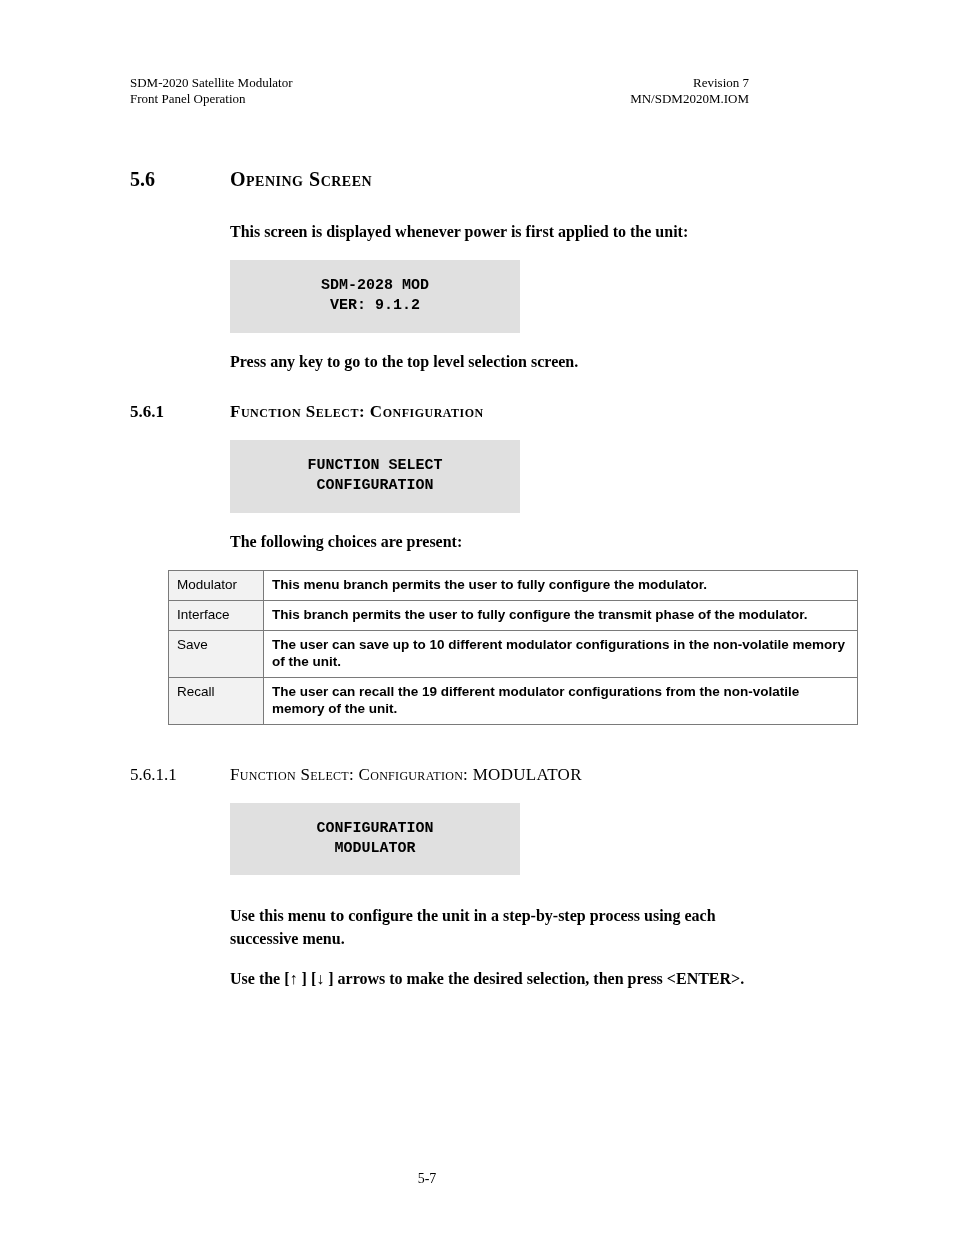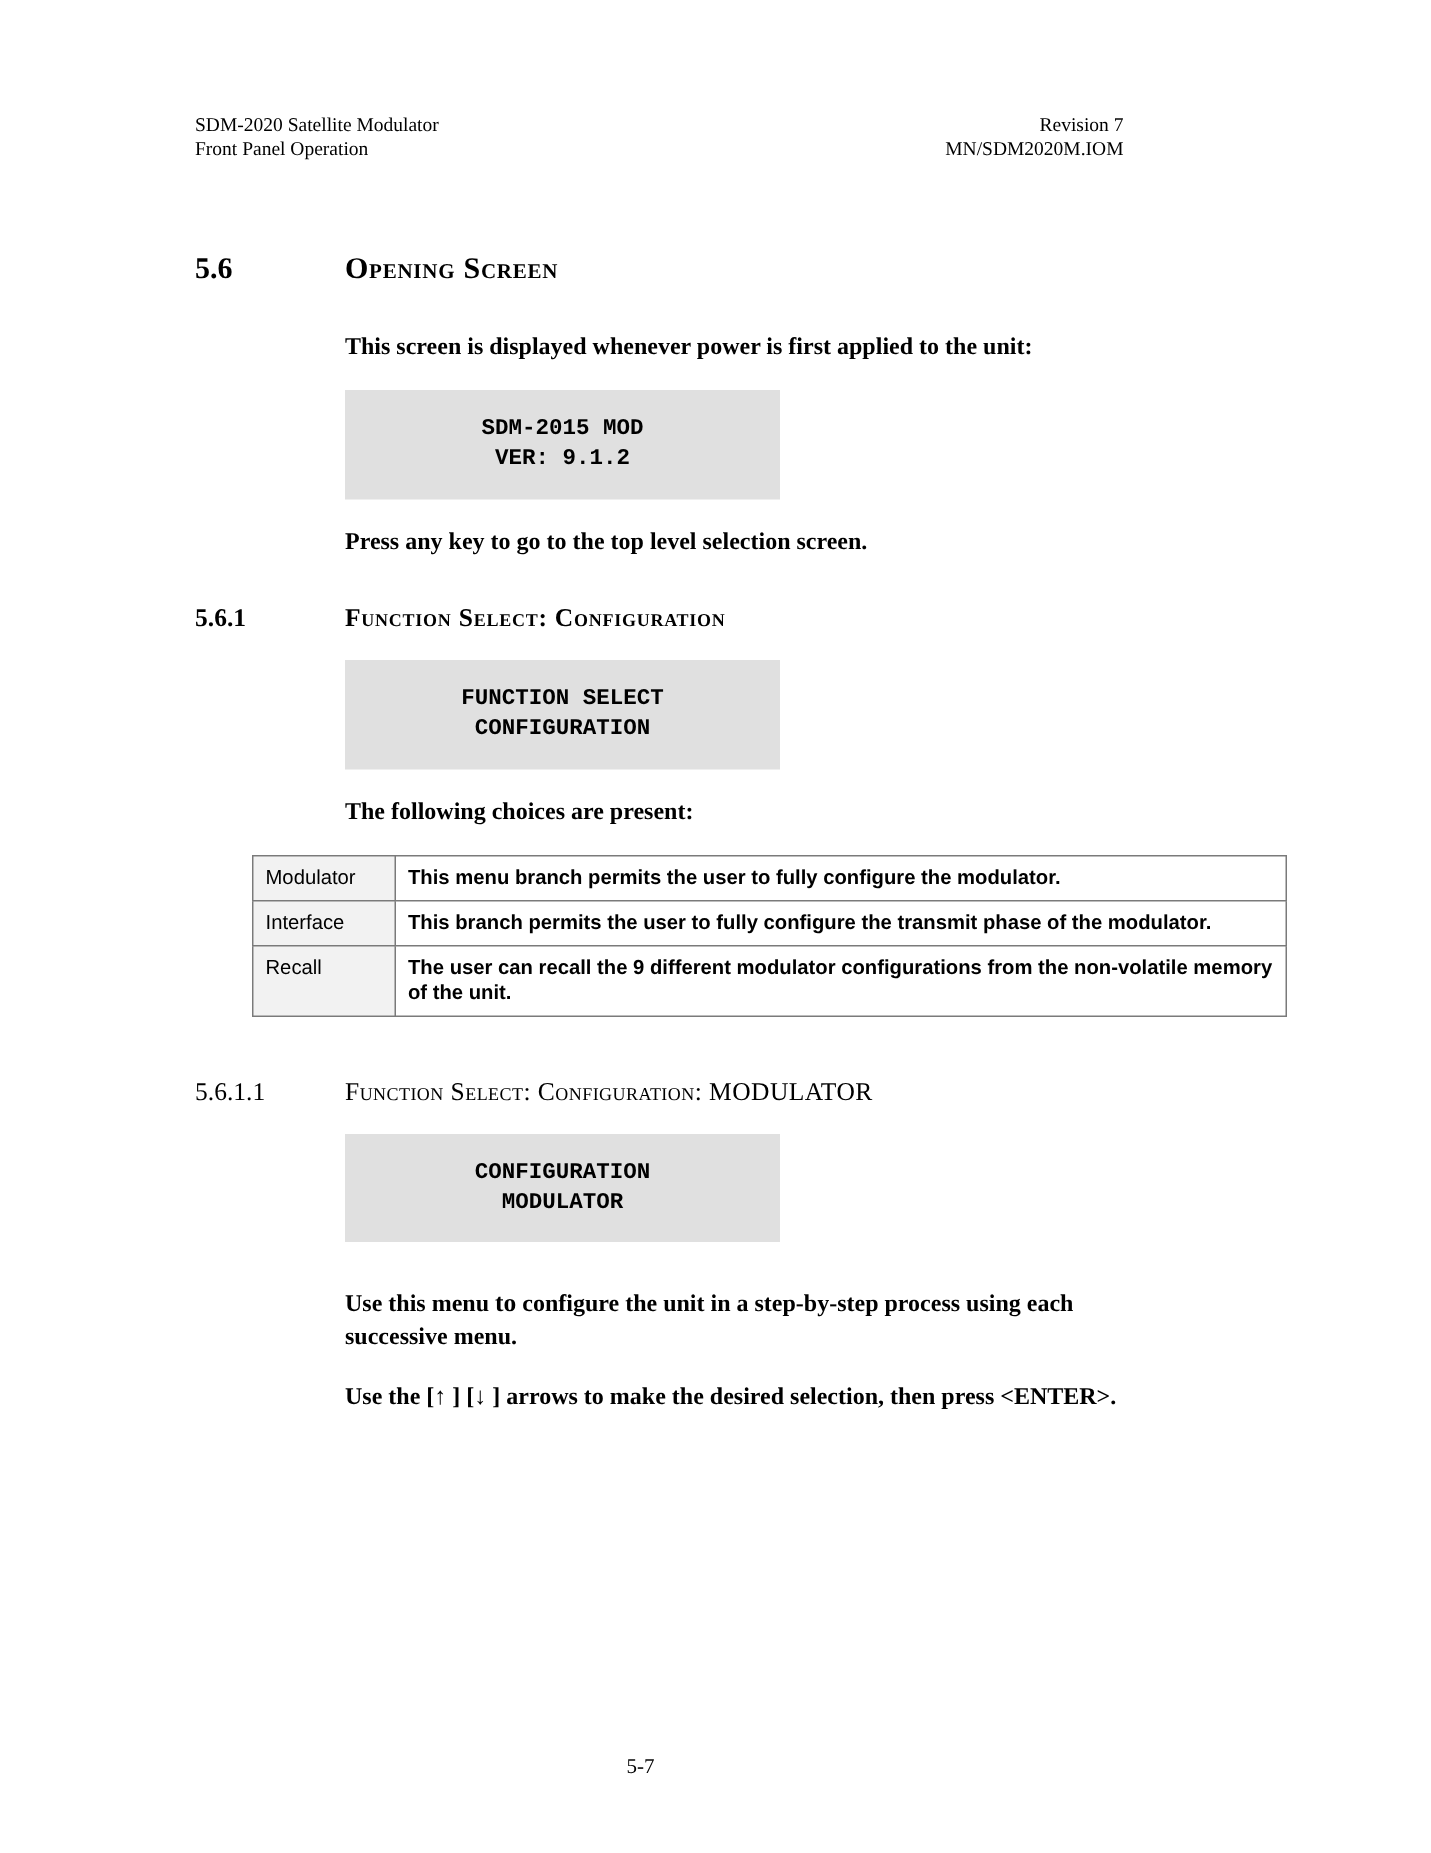--- a/index.html
+++ b/index.html
@@ -135,21 +135,21 @@
 MN/SDM2020M.IOM</div>
   </div>
 
   <div class="sec-row">
     <div class="sec-num">5.6</div>
     <div class="sec-title">Opening Screen</div>
   </div>
 
   <div class="content-indent">
     <p class="body-text">This screen is displayed whenever power is first applied to the unit:</p>
-    <div class="lcd">SDM-2015 MOD
+    <div class="lcd">SDM-2028 MOD
 VER: 9.1.2</div>
     <p class="body-text" style="margin-bottom:30px">Press any key to go to the top level selection screen.</p>
   </div>
 
   <div class="sec-row" style="margin-bottom:18px">
     <div class="sub-num">5.6.1</div>
     <div class="sub-title">Function Select: Configuration</div>
   </div>
 
   <div class="content-indent">
@@ -162,22 +162,26 @@
     <tbody>
         <tr>
       <td class="lbl">Modulator</td>
       <td class="desc">This menu branch permits the user to fully configure the modulator.</td>
     </tr>
     <tr>
       <td class="lbl">Interface</td>
       <td class="desc">This branch permits the user to fully configure the transmit phase  of the modulator.</td>
     </tr>
     <tr>
+      <td class="lbl">Save</td>
+      <td class="desc">The user can save up to 10 different modulator configurations in the non-volatile memory of the unit.</td>
+    </tr>
+    <tr>
       <td class="lbl">Recall</td>
-      <td class="desc">The user can recall the 9 different modulator configurations from the non-volatile memory of the unit.</td>
+      <td class="desc">The user can recall the 19 different modulator configurations from the non-volatile memory of the unit.</td>
     </tr>
   </tbody>
     </table>
 
   <div class="sec-row" style="margin-bottom:18px">
     <div class="subsub-num">5.6.1.1</div>
     <div class="subsub-title">Function Select: Configuration: MODULATOR</div>
   </div>
 
   <div class="content-indent">

